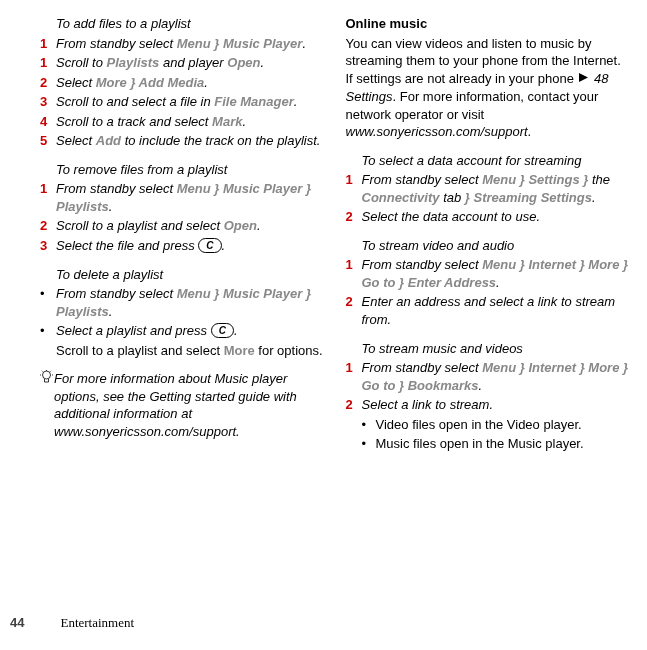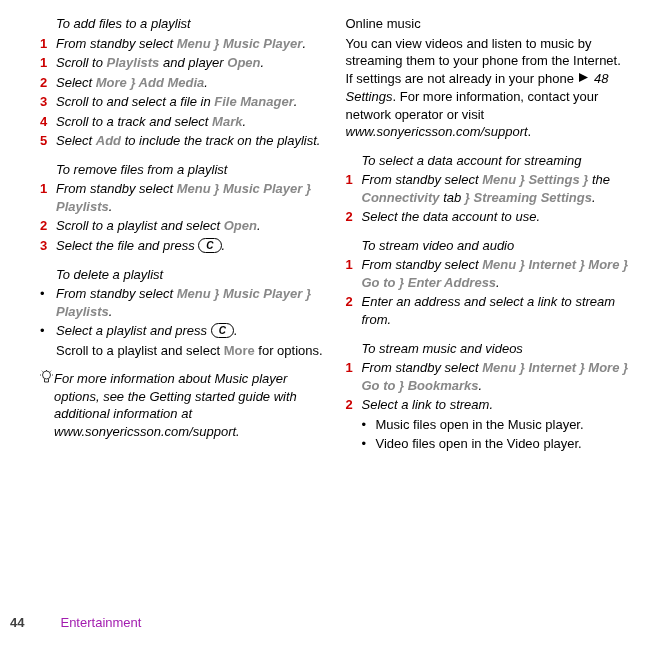--- a/index.html
+++ b/index.html
@@ -21,21 +21,21 @@
     .col {
       flex: 1;
     }
     .heading {
       font-weight: normal;
       font-style: italic;
       margin-bottom: 2px;
       padding-left: 16px;
     }
     .heading-bold {
-      font-weight: normal;
+      font-weight: bold;
       margin-bottom: 2px;
       padding-left: 16px;
     }
     .step {
       display: flex;
       margin-bottom: 2px;
     }
     .num {
       color: #c00;
       font-weight: bold;
@@ -89,21 +89,21 @@
       vertical-align: 1px;
       font-weight: bold;
     }
     .footer {
       position: absolute;
       bottom: 18px;
       left: 10px;
       font-size: 13px;
     }
     .page-num { color: #404040; font-weight: bold; margin-right: 36px; }
-    .section-name { color: #a21caf; }
+    .section-name { color: #000000; font-family: Liberation Serif, serif; }
     .arrow-icon {
       display: inline-block;
       vertical-align: middle;
       margin: 0 1px;
     }
   </style>
 </head>
 <body>
 
 <div class="columns">
@@ -207,24 +207,24 @@
     <div class="step">
         <span class="num">1</span>
         <span class="step-text"><span>From standby select </span><span class="menupath">Menu } Internet } More } Go to } Bookmarks</span><span>.</span></span>
       </div>
     <div class="step">
         <span class="num">2</span>
         <span class="step-text">Select a link to stream.</span>
       </div>
     <div class="sub-bullet">
         <span class="bullet"></span>
+        <span>Video files open in the Video player.</span>
+      </div>
+    <div class="sub-bullet">
+        <span class="bullet"></span>
         <span>Music files open in the Music player.</span>
-      </div>
-    <div class="sub-bullet">
-        <span class="bullet"></span>
-        <span>Video files open in the Video player.</span>
       </div>
   </div>
 </div>
 
 <div class="footer">
   <span class="page-num">44</span><span class="section-name">Entertainment</span>
 </div>
 
 </body></html>

